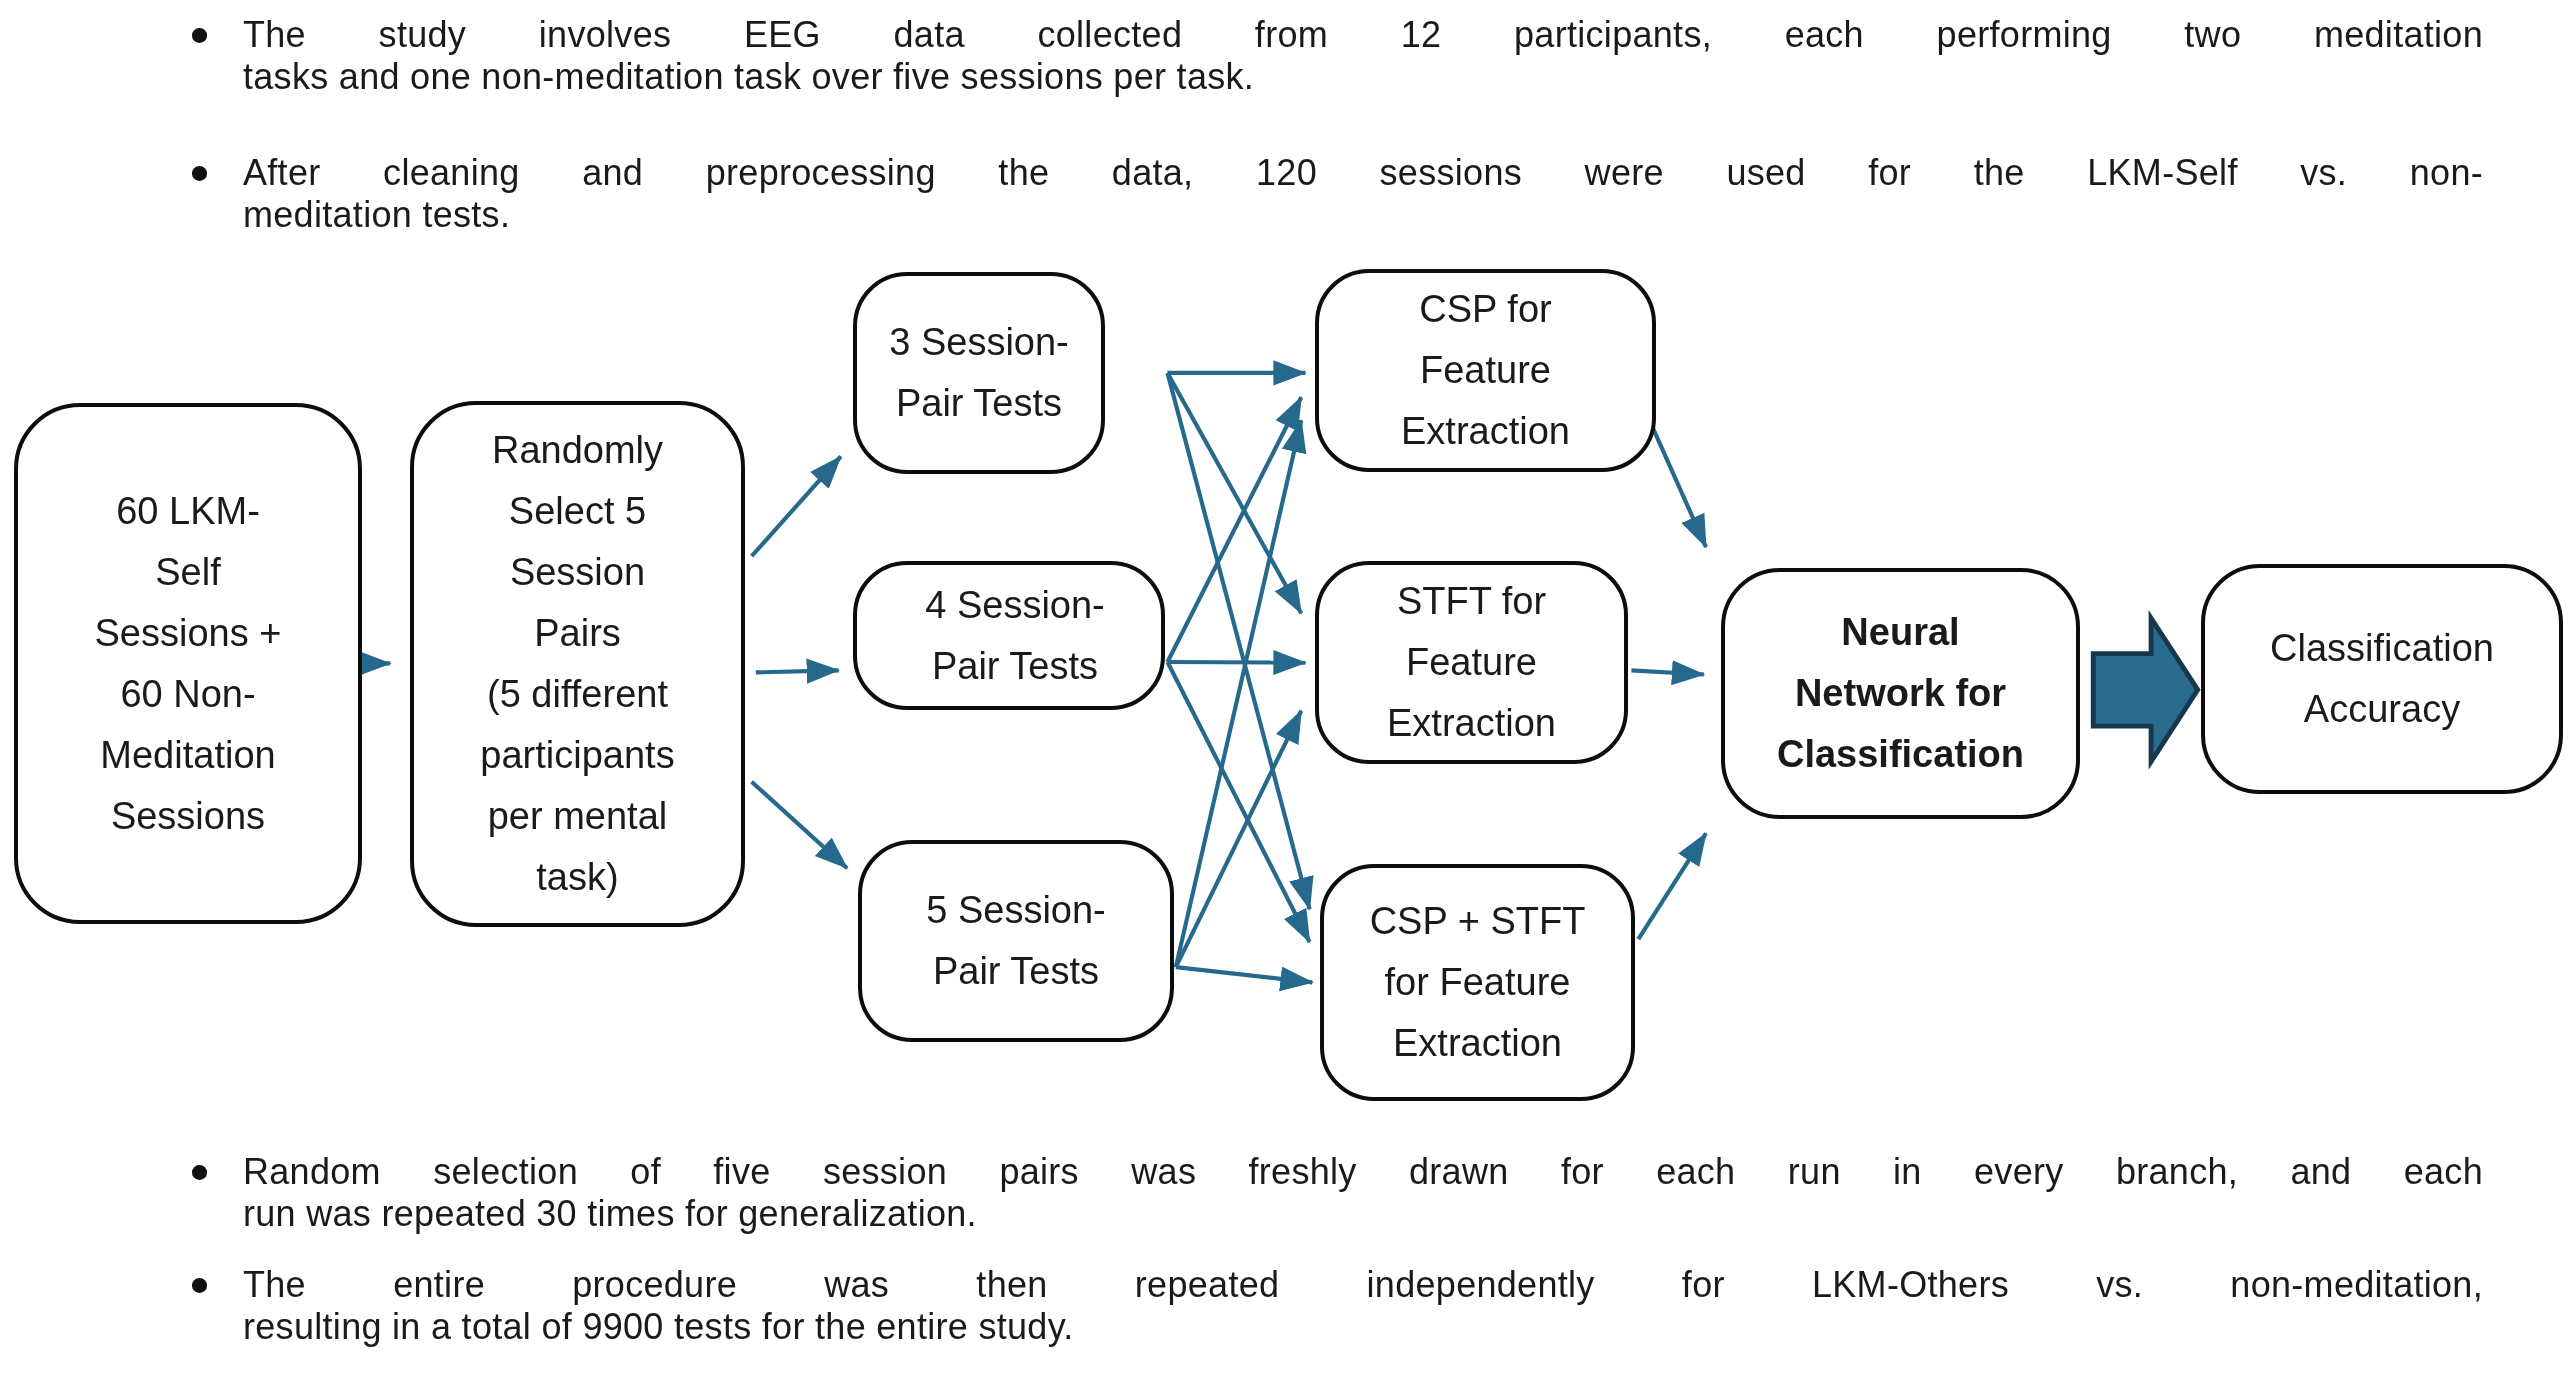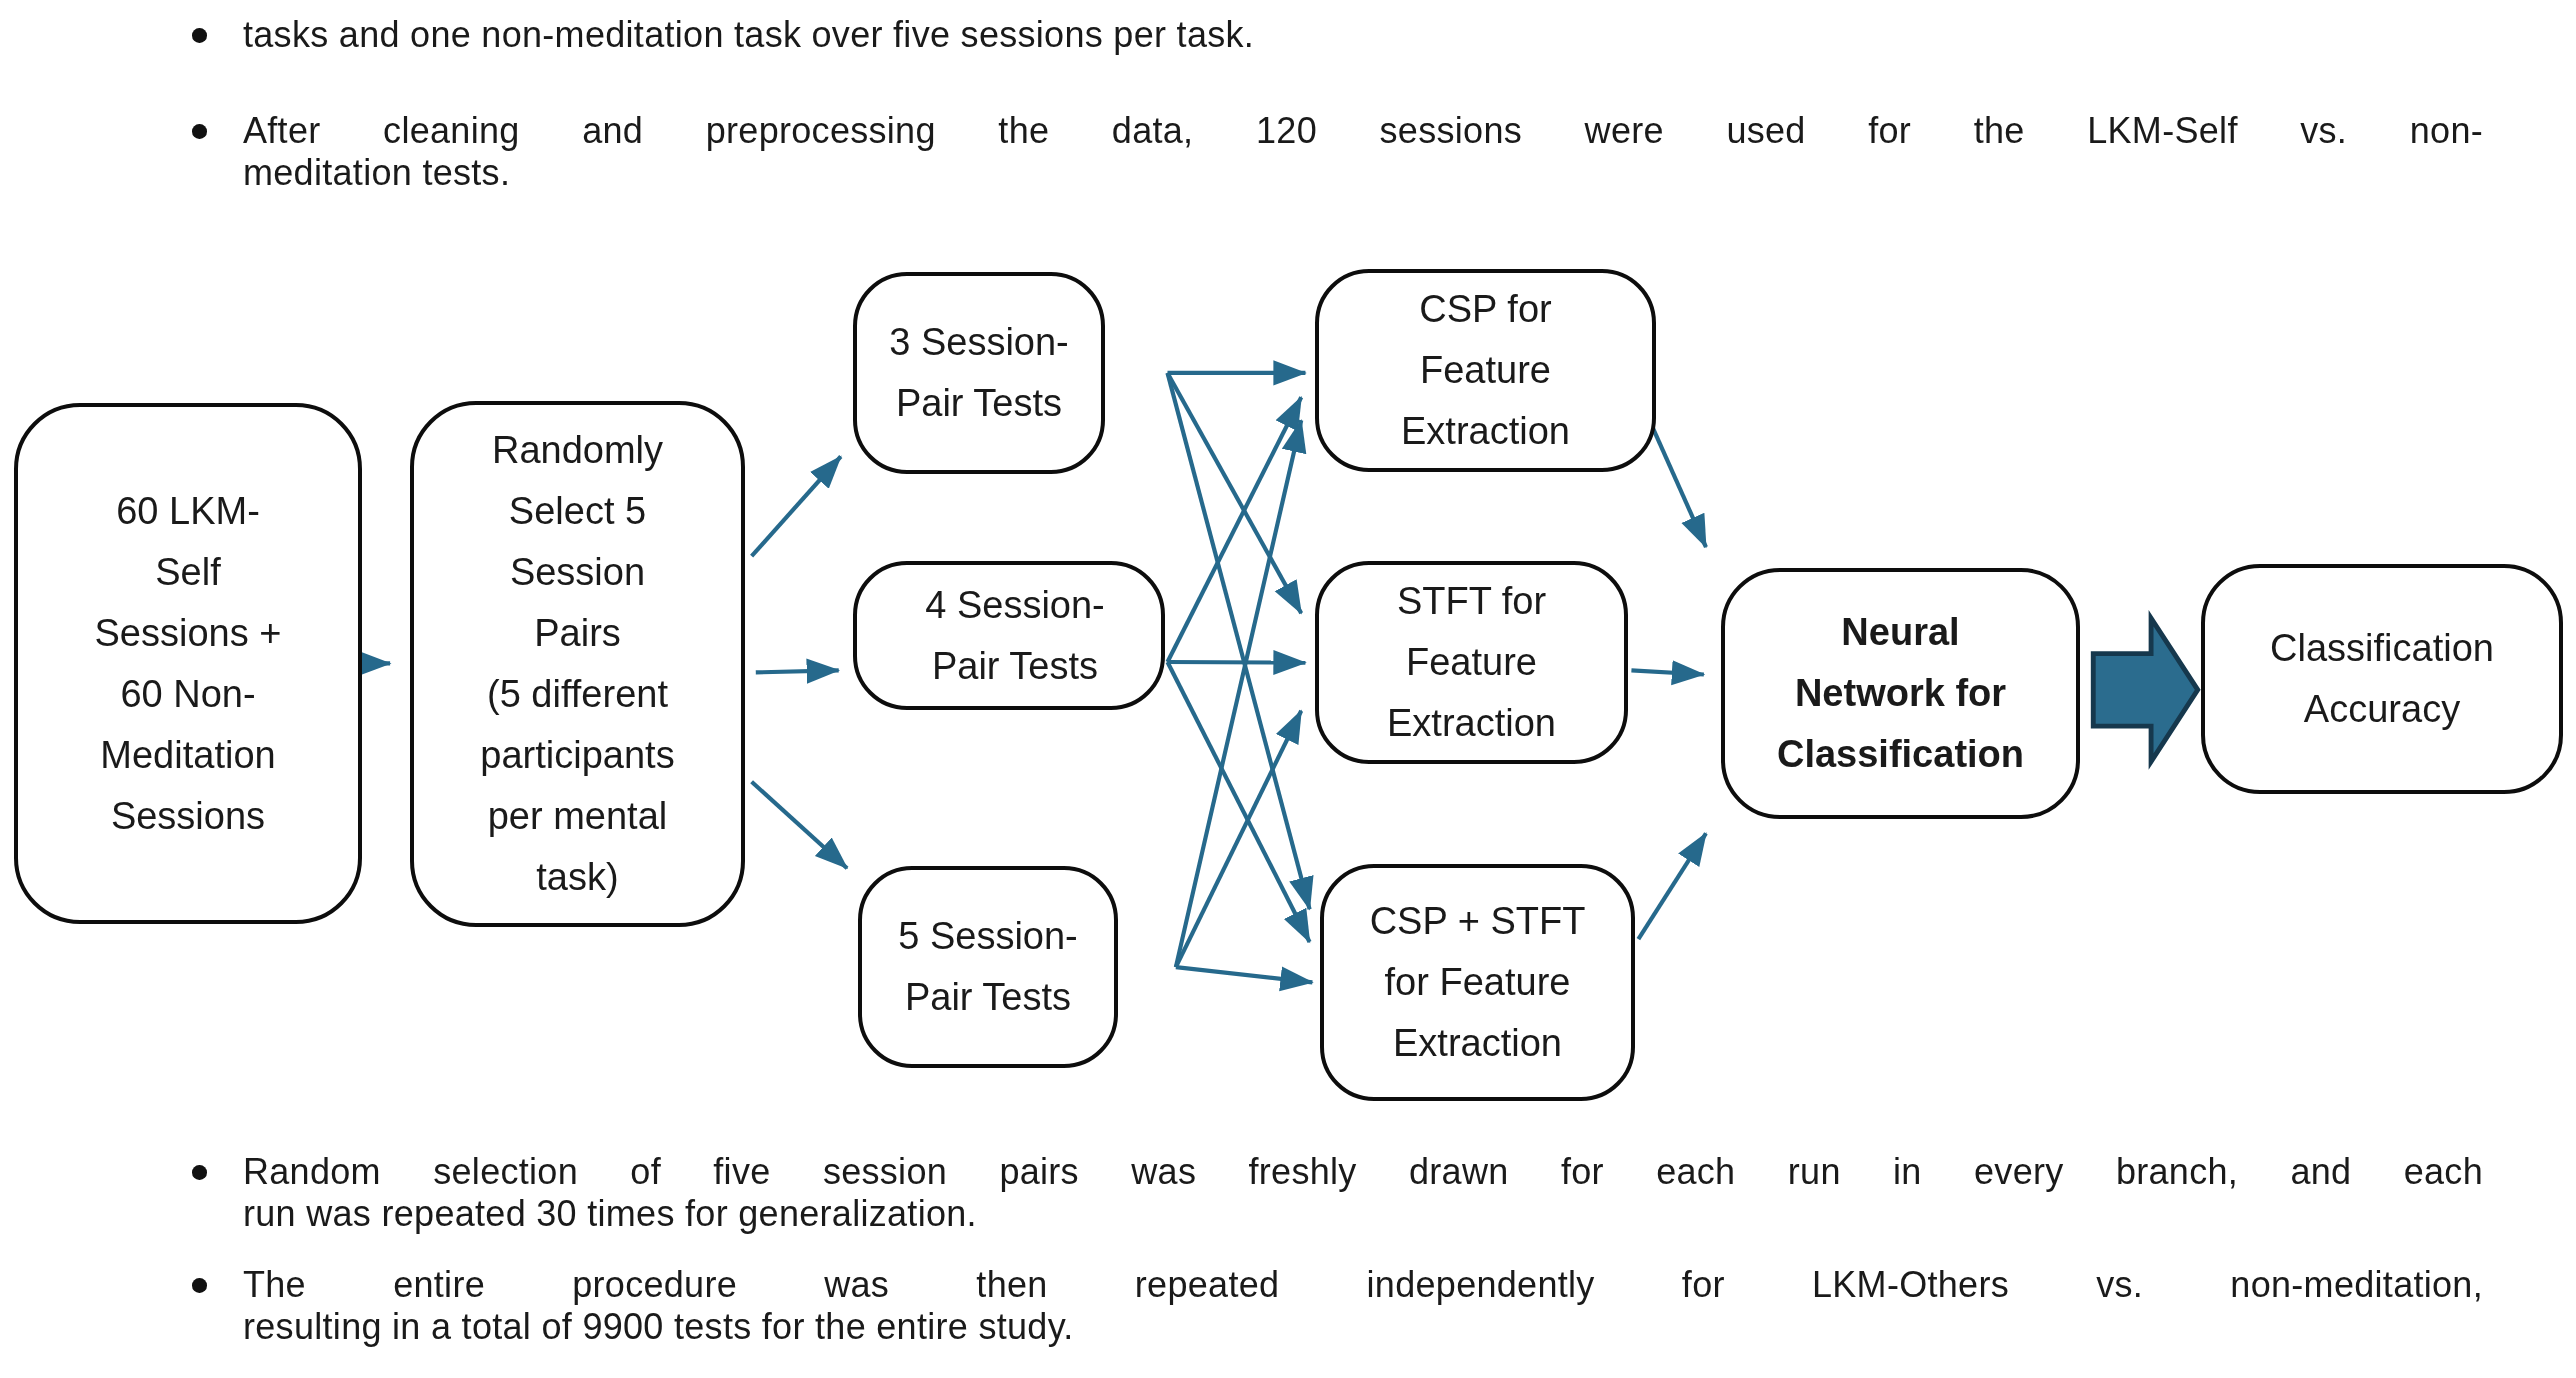--- a/index.html
+++ b/index.html
@@ -62,20 +62,21 @@
   }
 </style>
 </head>
 <body>
 
 <div id="slide">
 
   <div id="bullets-top" class="bullet-block">
     <div class="bullet">
       <span class="bullet-dot"></span>
+      <div class="line jline">The study involves EEG data collected from 12 participants, each performing two meditation</div>
       <div class="line">tasks and one non-meditation task over five sessions per task.</div>
     </div>
     <div class="bullet">
       <span class="bullet-dot"></span>
       <div class="line jline">After cleaning and preprocessing the data, 120 sessions were used for the LKM-Self vs. non-</div>
       <div class="line">meditation tests.</div>
     </div>
   </div>
 
   <svg id="connectors" width="2576" height="1379" viewBox="0 0 3698 1979">
@@ -131,21 +132,21 @@
   <div class="node" style="left:853px;top:272px;width:252px;height:202px;">
     <div class="node-label">3 Session-
 Pair Tests</div>
   </div>
 
   <div class="node" style="left:853px;top:561px;width:312px;height:149px;padding-left:12px;">
     <div class="node-label">4 Session-
 Pair Tests</div>
   </div>
 
-  <div class="node" style="left:858px;top:866px;width:260px;height:202px;">
+  <div class="node" style="left:858px;top:840px;width:316px;height:202px;">
     <div class="node-label">5 Session-
 Pair Tests</div>
   </div>
 
   <div class="node" style="left:1315px;top:269px;width:341px;height:203px;">
     <div class="node-label">CSP for
 Feature
 Extraction</div>
   </div>
 

